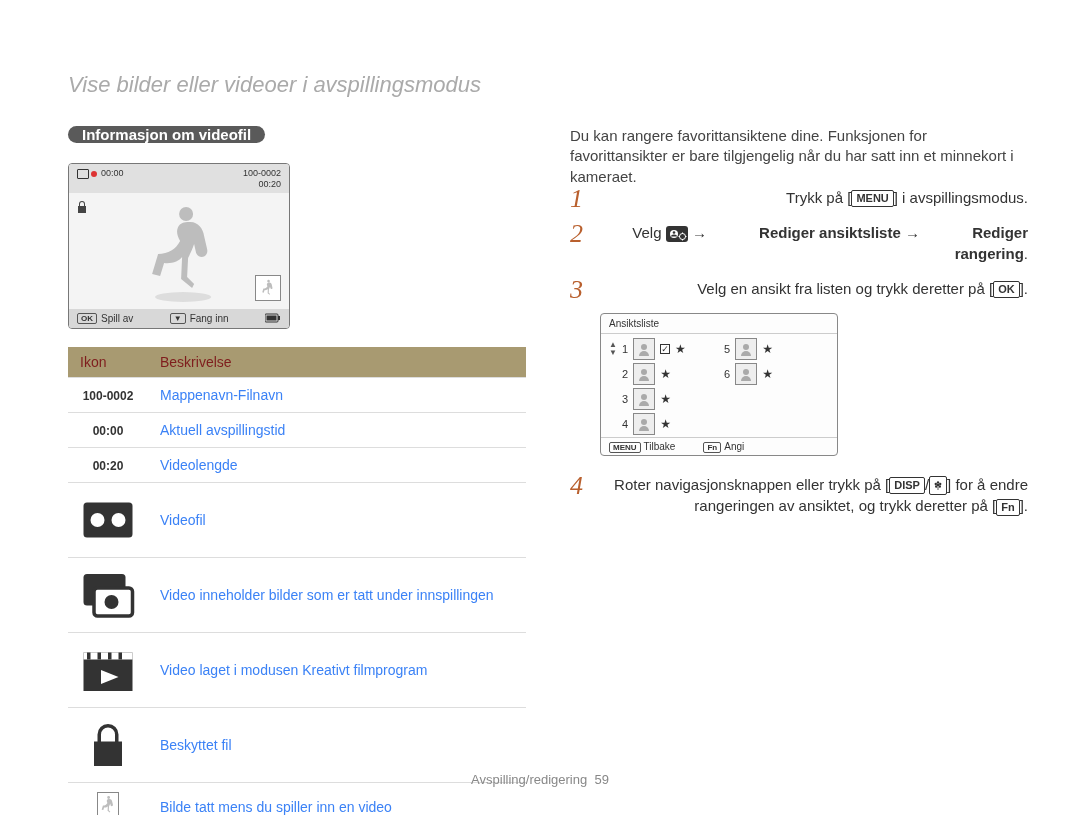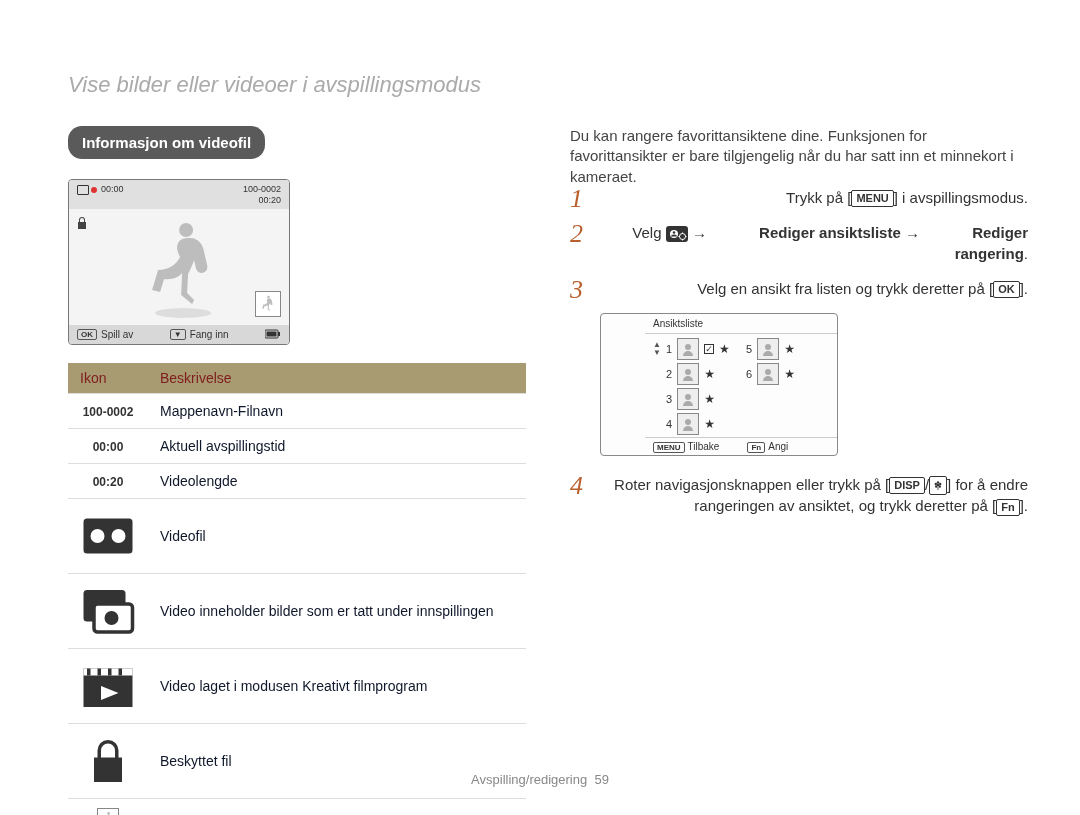--- a/index.html
+++ b/index.html
@@ -25,21 +25,21 @@
       top: 126px;
       left: 68px;
       display: flex;
       gap: 44px;
     }
     .col { width: 458px; }
     .section-pill {
       display: inline-block;
       background: #5a5a5a;
       color: #fff;
-      padding: 8px 14px;
+      padding: 0 14px;
       border-radius: 14px;
       font-size: 15px;
       font-weight: bold;
       margin-bottom: 12px;
     }
     .lcd {
       width: 222px;
       border: 1px solid #777;
       border-radius: 4px;
       margin-top: 8px;
@@ -110,21 +110,21 @@
       color: #7f1d1d;
       text-align: left;
       padding: 7px 12px;
       font-weight: normal;
       font-size: 14px;
     }
     table.icon-table td {
       border-top: 1px solid #ddd;
       border-bottom: 1px solid #ddd;
       padding: 9px 12px;
-      color: #0f172a;
+      color: #3b82f6;
       vertical-align: middle;
     }
     table.icon-table td:first-child {
       width: 80px;
       font-weight: bold;
       color: #333;
       text-align: center;
     }
     .intro-p { font-size: 15px; color:#444; line-height: 1.35; }
     ol.steps { list-style: none; counter-reset: step; text-align: right; }
@@ -156,21 +156,20 @@
       vertical-align: middle;
     }
     .bold { font-weight: bold; margin-left: 48px; }
     .face-list {
       width: 238px;
       margin: 8px 0 18px 30px;
       border: 1px solid #888;
       border-radius: 4px;
       background: #fdfdfd;
       overflow: hidden;
-      padding-left: 44px;
     }
     .face-list-title {
       font-size: 10px; padding: 4px 8px; color:#333; border-bottom:1px solid #ccc;
     }
     .face-grid {
       display: grid;
       grid-template-columns: 1fr 1fr;
       padding: 4px 8px 2px;
       gap: 3px 10px;
     }

